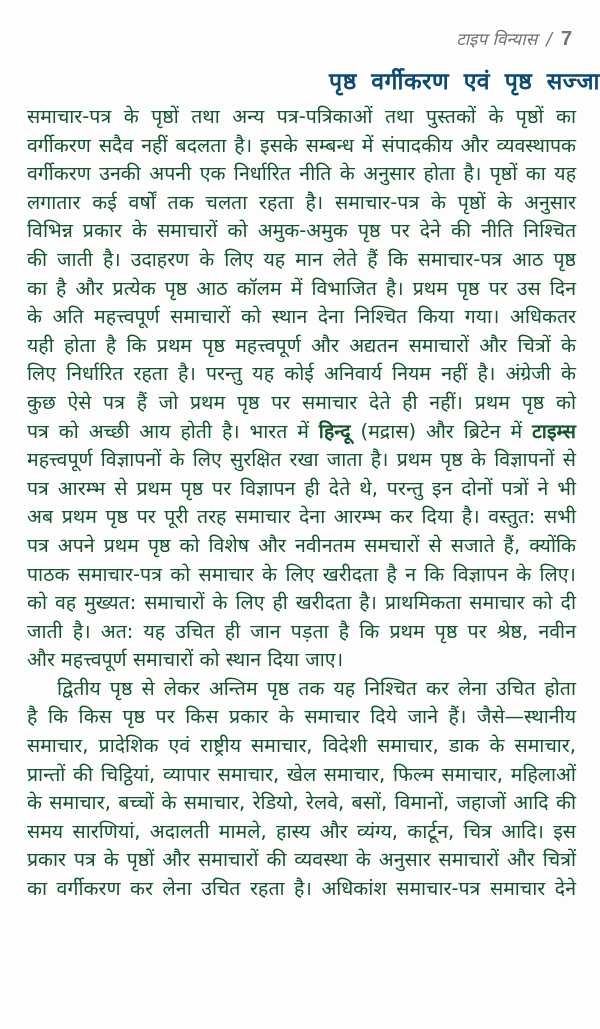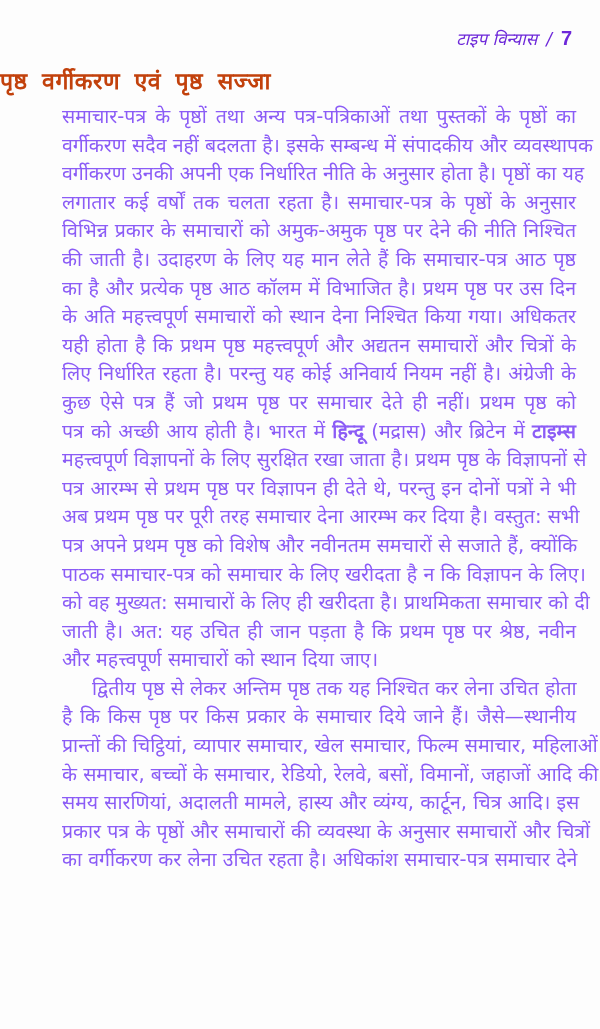--- a/index.html
+++ b/index.html
@@ -19,63 +19,62 @@
     position: absolute;
     left: 0; top: 0;
     width: 600px; height: 1029px;
     background: #fdfdfd;
   }
   .running-header {
     position: absolute;
     top: 27px;
     right: 28px;
     font-size: 17px;
-    color: #6d28d9;
+    color: #737373;
     white-space: nowrap;
   }
   .running-header .section {
     font-style: italic;
   }
   .running-header .sep {
     margin: 0 9px;
     font-style: italic;
   }
   .running-header .page-num {
     font-weight: bold;
     font-family: "Liberation Sans", sans-serif;
     font-size: 20px;
   }
   .title {
     position: absolute;
     top: 64px;
     left: 0;
     width: 600px;
-    text-align: left;
+    text-align: right;
     font-size: 23px;
     font-weight: bold;
     letter-spacing: 0.5px;
-    color: #c2410c;
+    color: #0c4a6e;
     word-spacing: 6px;
   }
   .body-text {
     position: absolute;
     top: 103px;
     left: 27px;
     width: 549px;
   }
   .line {
     height: 28.6px;
     line-height: 28.6px;
     font-size: 19.5px;
     text-align: justify;
     text-align-last: justify;
     white-space: nowrap;
     overflow: visible;
-    color: #8b5cf6;
-    margin-left: 35px;
+    color: #14532d;
   }
   .line.last {
     text-align-last: left;
   }
   .line.indent {
     padding-left: 30px;
   }
   .line span.bold {
     font-weight: bold;
   }
@@ -110,20 +109,21 @@
       <div class="line">अब प्रथम पृष्ठ पर पूरी तरह समाचार देना आरम्भ कर दिया है। वस्तुत: सभी</div>
       <div class="line">पत्र अपने प्रथम पृष्ठ को विशेष और नवीनतम समचारों से सजाते हैं, क्योंकि</div>
       <div class="line">पाठक समाचार-पत्र को समाचार के लिए खरीदता है न कि विज्ञापन के लिए।</div>
       <div class="line">को वह मुख्यत: समाचारों के लिए ही खरीदता है। प्राथमिकता समाचार को दी</div>
       <div class="line">जाती है। अत: यह उचित ही जान पड़ता है कि प्रथम पृष्ठ पर श्रेष्ठ, नवीन</div>
       <div class="line last">और महत्त्वपूर्ण समाचारों को स्थान दिया जाए।</div>
     </div>
     <div>
       <div class="line indent">द्वितीय पृष्ठ से लेकर अन्तिम पृष्ठ तक यह निश्चित कर लेना उचित होता</div>
       <div class="line">है कि किस पृष्ठ पर किस प्रकार के समाचार दिये जाने हैं। जैसे—स्थानीय</div>
+      <div class="line">समाचार, प्रादेशिक एवं राष्ट्रीय समाचार, विदेशी समाचार, डाक के समाचार,</div>
       <div class="line">प्रान्तों की चिट्ठियां, व्यापार समाचार, खेल समाचार, फिल्म समाचार, महिलाओं</div>
       <div class="line">के समाचार, बच्चों के समाचार, रेडियो, रेलवे, बसों, विमानों, जहाजों आदि की</div>
       <div class="line">समय सारणियां, अदालती मामले, हास्य और व्यंग्य, कार्टून, चित्र आदि। इस</div>
       <div class="line">प्रकार पत्र के पृष्ठों और समाचारों की व्यवस्था के अनुसार समाचारों और चित्रों</div>
       <div class="line">का वर्गीकरण कर लेना उचित रहता है। अधिकांश समाचार-पत्र समाचार देने</div>
     </div>
   </div>
 
 </div>
 

